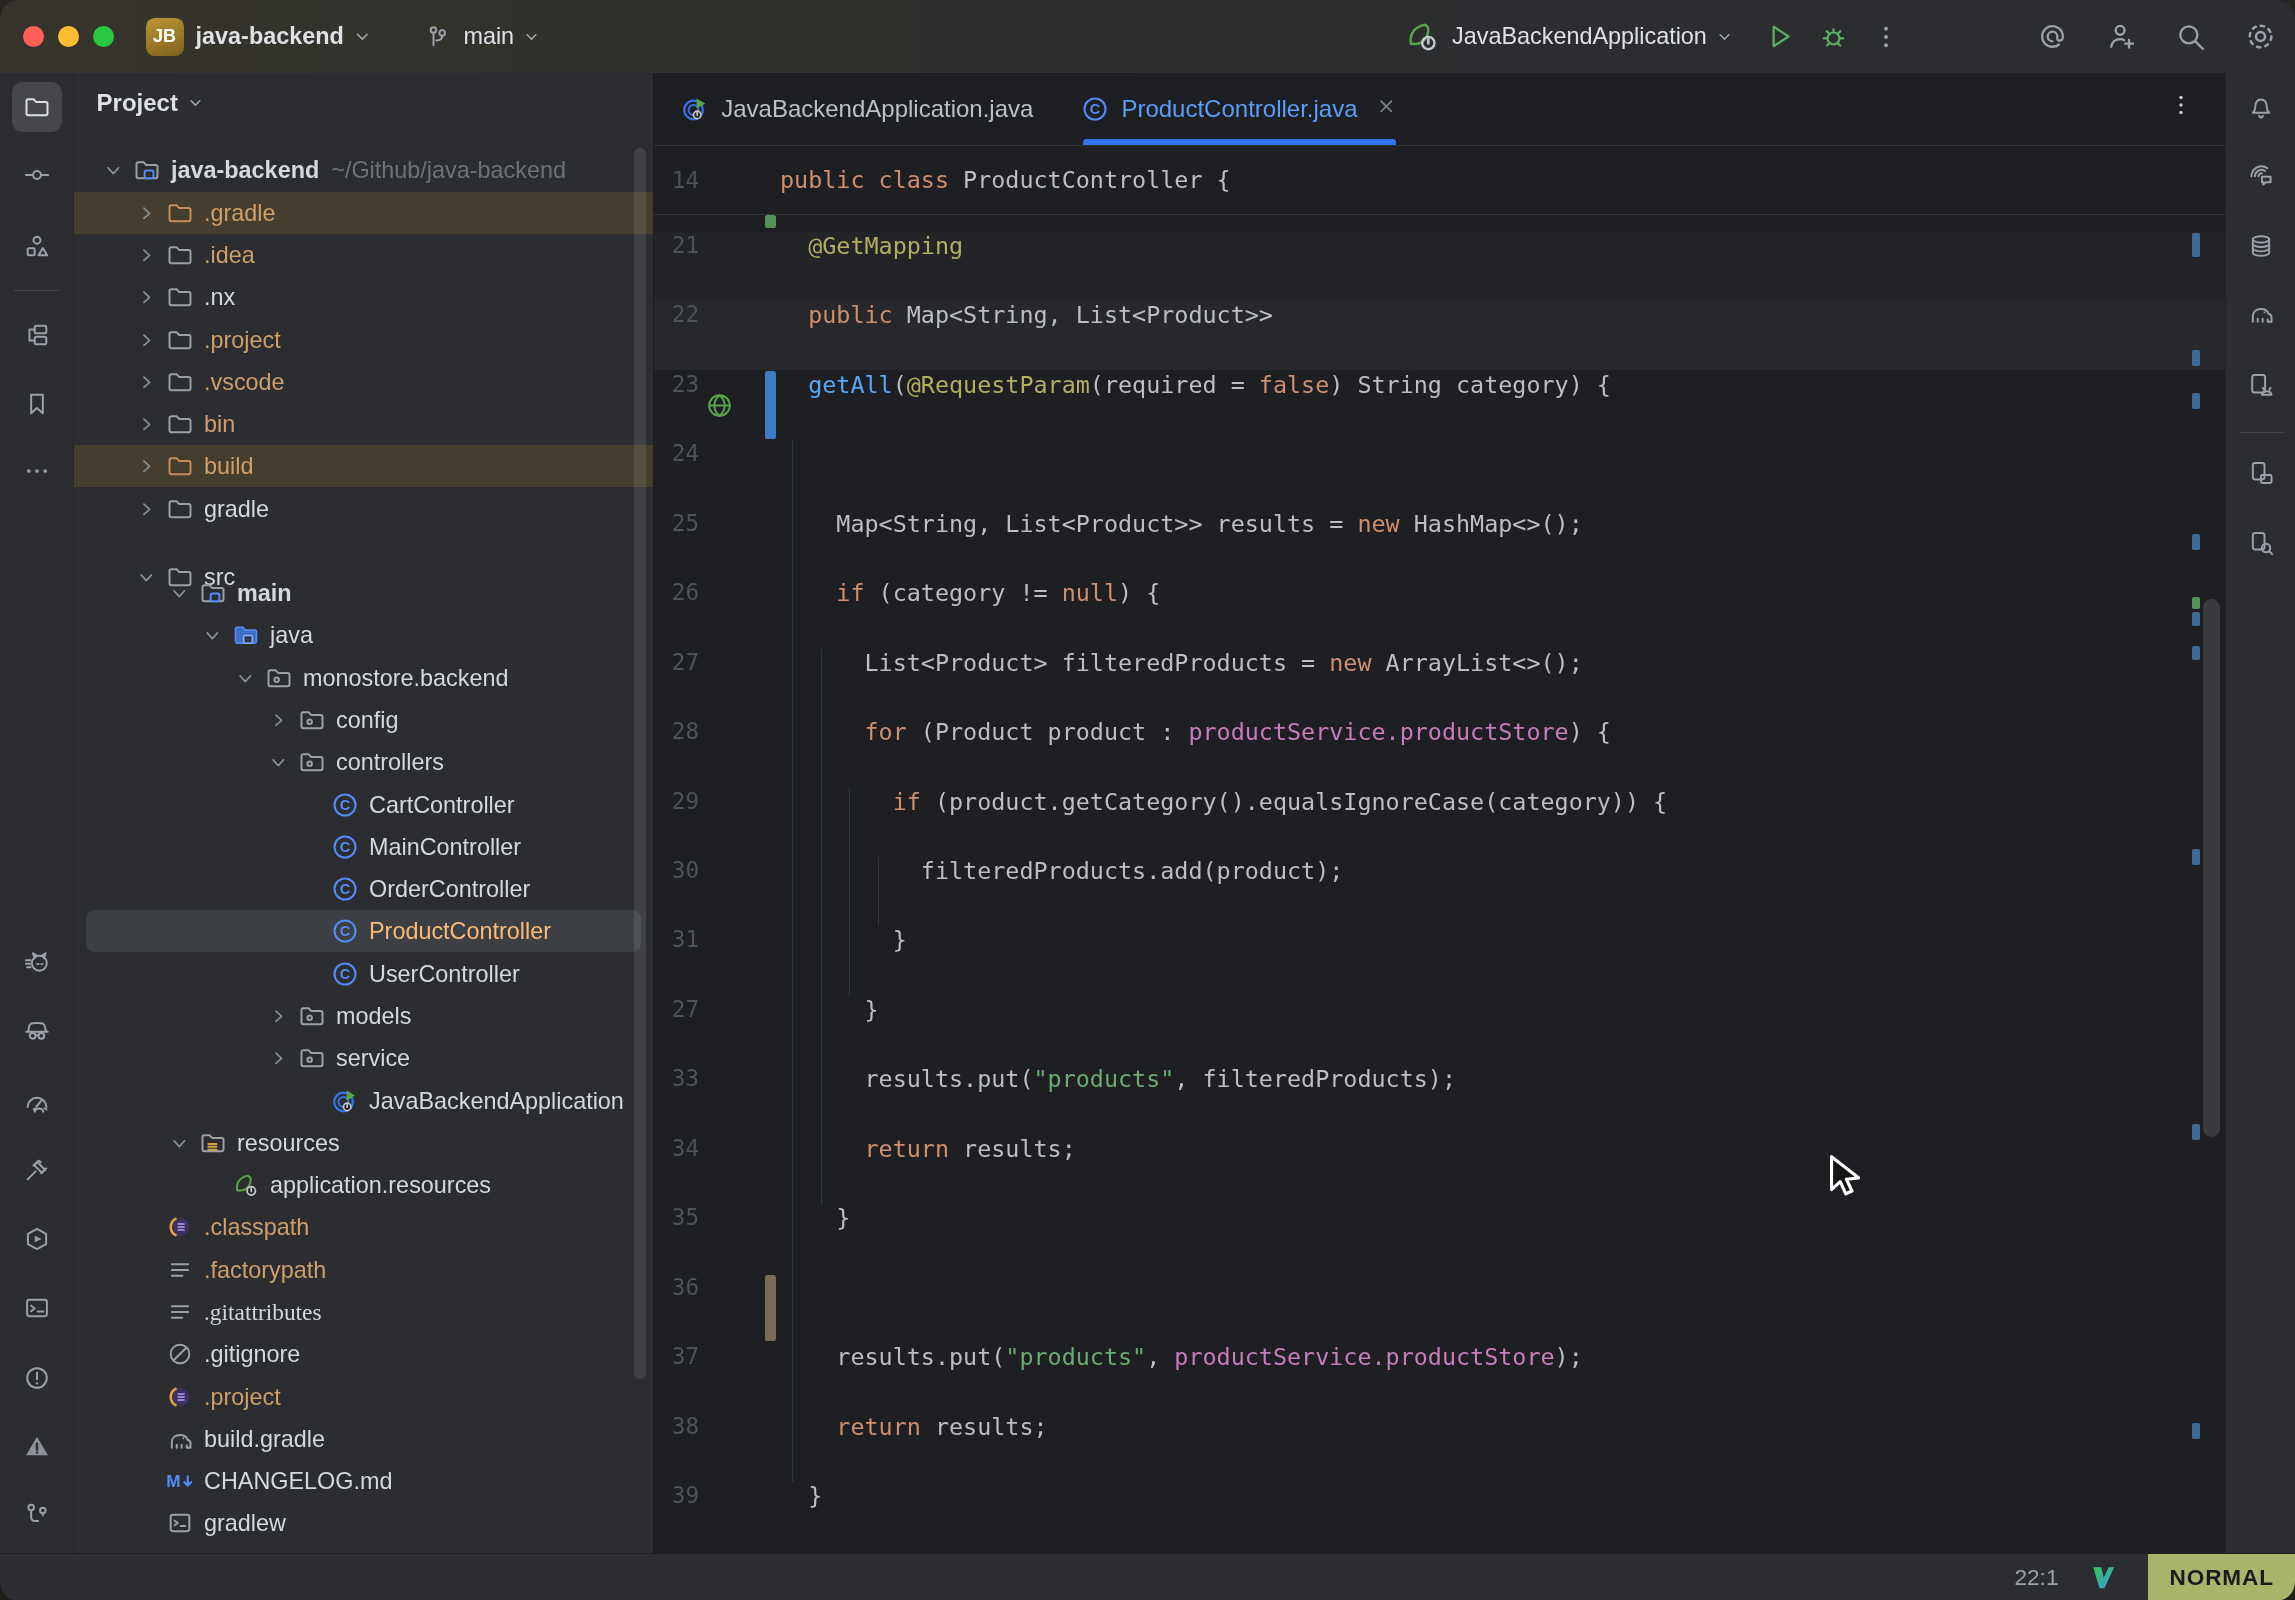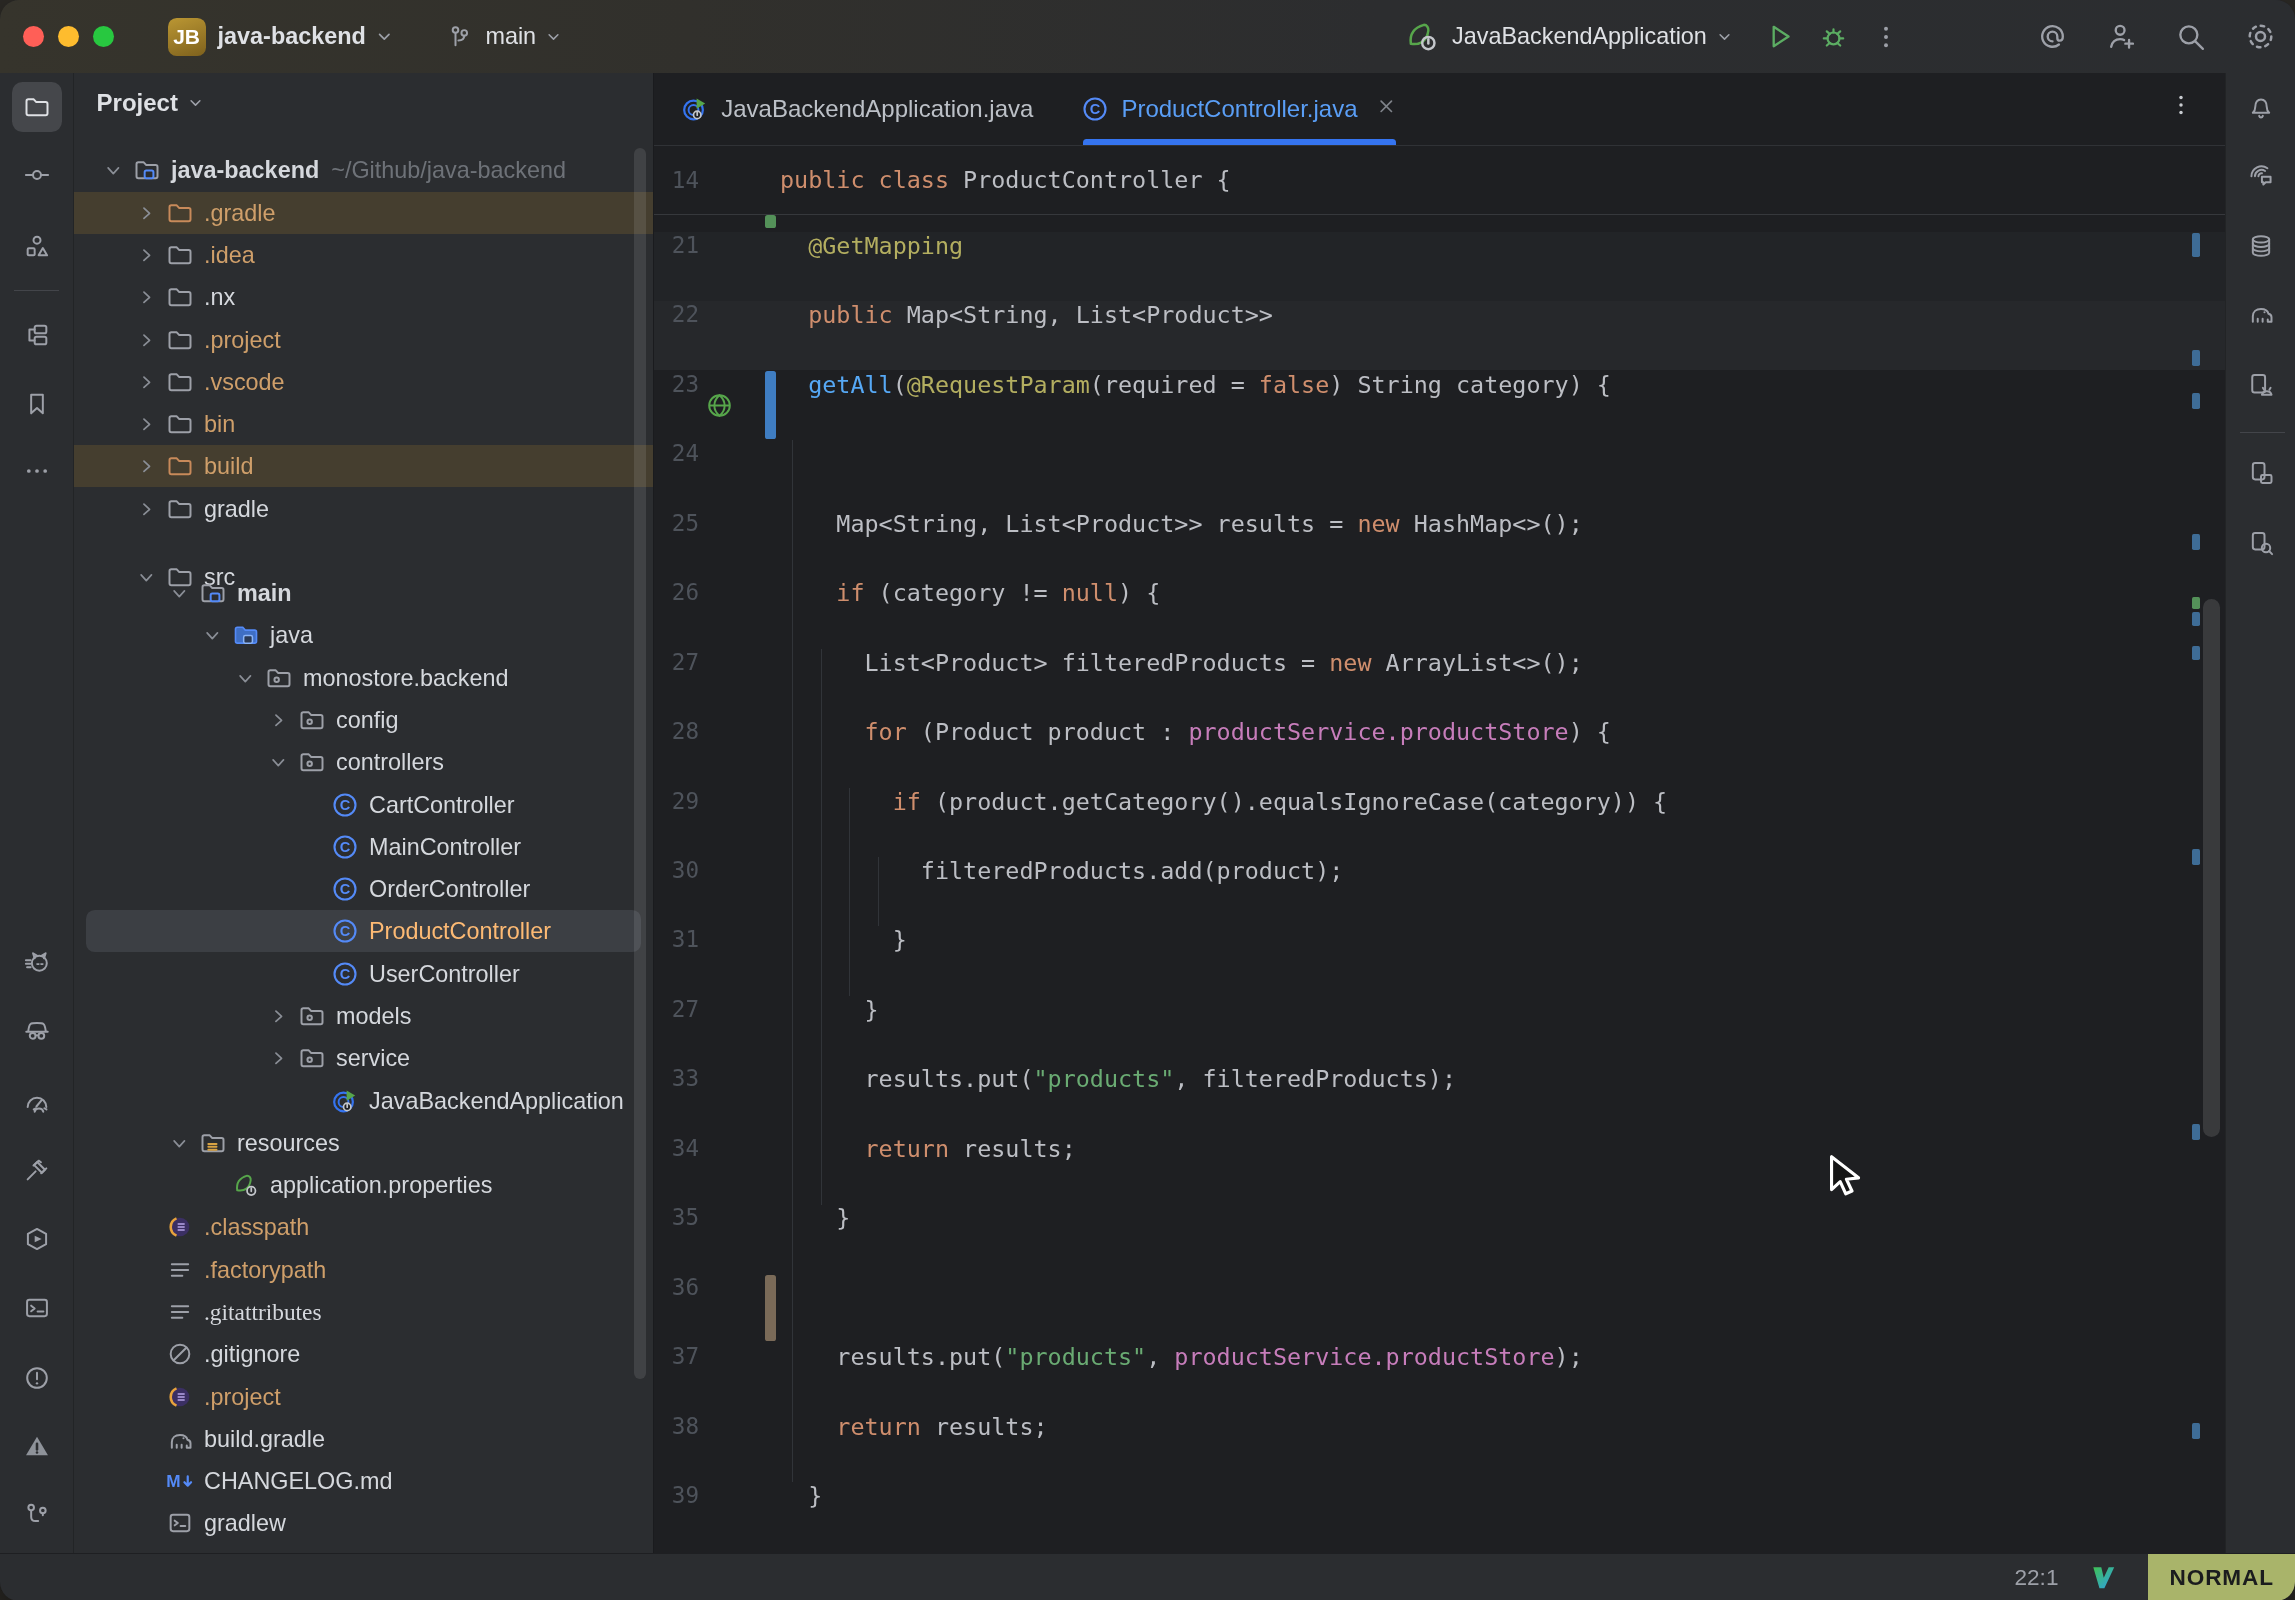--- a/index.html
+++ b/index.html
@@ -3,21 +3,21 @@
 <meta charset="utf-8">
 <style>
   html,body{margin:0;padding:0;background:#2c2a26;font-family:"Liberation Sans",sans-serif;}
   .stage{position:relative;width:2295px;height:1601px;overflow:hidden;}
   .window{position:absolute;inset:0;border-radius:19px;overflow:hidden;background:#1e1f22;box-shadow:0 17.4px 52px rgba(0,0,0,.6);}
   
   .titlebar{position:absolute;left:0;top:0;width:100%;height:73px;background:linear-gradient(90deg,#36342c 0%,#31302c 30%,#2c2d2f 60%,#2b2d30 100%);display:flex;align-items:center;}
   .lights{display:flex;gap:14px;margin-left:22.6px;}
   .light{width:21px;height:21px;border-radius:50%;}
   .l-red{background:#ff5f57}.l-yellow{background:#febc2e}.l-green{background:#28c840}
-  .proj-chip{margin-left:54px;width:38px;height:38px;border-radius:8.7px;background:linear-gradient(160deg,#bb9733,#7e611d);color:#fff;font-weight:bold;font-size:21px;display:flex;align-items:center;justify-content:center;}
+  .proj-chip{margin-left:32px;width:38px;height:38px;border-radius:8.7px;background:linear-gradient(160deg,#bb9733,#7e611d);color:#fff;font-weight:bold;font-size:18px;display:flex;align-items:center;justify-content:center;}
   .tb-label{color:#dfe1e5;font-size:23.4px;font-weight:600;margin-left:12px;}
   .tb-label.normal{font-weight:400;}
   .chev{color:#9da0a8;margin-left:7px;display:flex;align-items:center;}
   .tb-group{display:flex;align-items:center;}
   .branch{margin-left:50px;}
   .run-widget{position:absolute;left:1405px;display:flex;align-items:center;}
   .tb-icons-right{position:absolute;right:17.4px;display:flex;align-items:center;gap:36px;}
   .icon{display:inline-flex;align-items:center;justify-content:center;color:#9da0a8;}
   .icon svg{display:block;}
   .green-icon{color:#5cad63;}
@@ -656,21 +656,21 @@
           <div class="trow" style="top: 1091px;">
             <div class="inner" style="position: relative; margin-left: 123px;">
               <span class="t-chev"></span>
               <span class="t-icon">
                 <svg width="28" height="28" viewBox="0 0 24 24" fill="none" stroke-linecap="round">
                   <path d="M13 4C6.5 6 3.5 10 4.5 16.5 11 17.7 15 14.5 16 8c.3-2-1-4-3-4z" stroke="#57a64b" stroke-width="1.7"></path>
                   <circle cx="16.5" cy="17" r="3.6" stroke="#c3c6cb" stroke-width="1.5" fill="#2b2d30"></circle>
                   <path d="M16.5 14.6v2.8" stroke="#c3c6cb" stroke-width="1.5"></path>
                 </svg>
               </span>
-              <span class="t-label">application.properties</span>
+              <span class="t-label">application.resources</span>
             </div>
           </div>
           <div class="trow" style="top: 1133px;">
             <div class="inner" style="position: relative; margin-left: 57px;">
               <span class="t-chev"></span>
               <span class="t-icon">
                 <svg width="28" height="28" viewBox="0 0 24 24">
                   <circle cx="12" cy="12" r="8" fill="#3b2f63"></circle>
                   <path d="M9 4.6a8 8 0 000 14.8" fill="none" stroke="#e8a33d" stroke-width="2.2"></path>
                   <path d="M10 9.4h6M10 12h6M10 14.6h6" stroke="#b9a6ea" stroke-width="1.4"></path>

